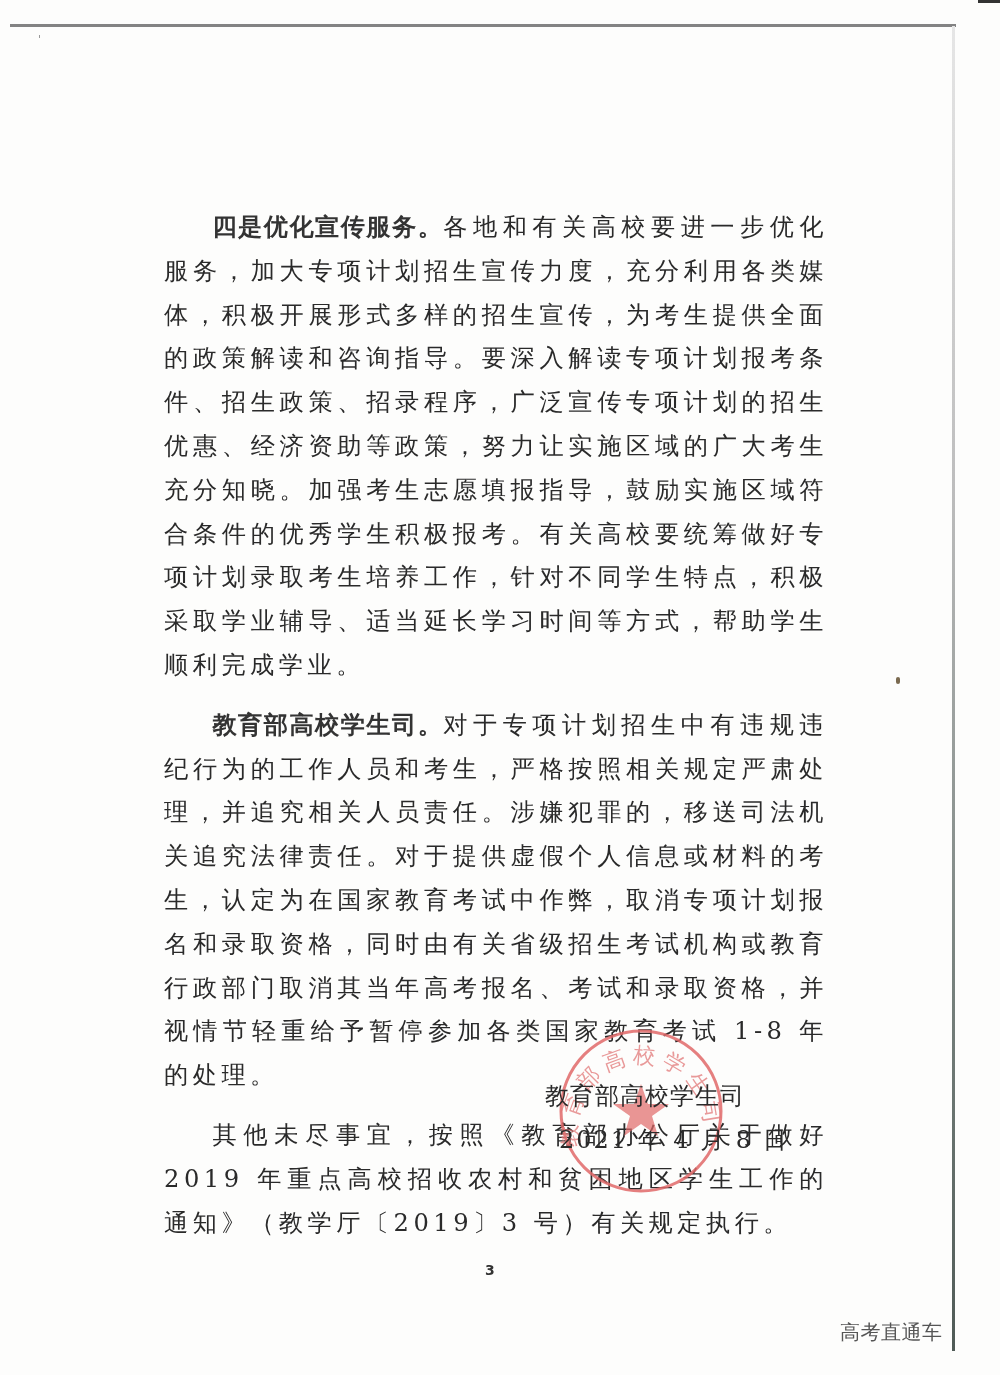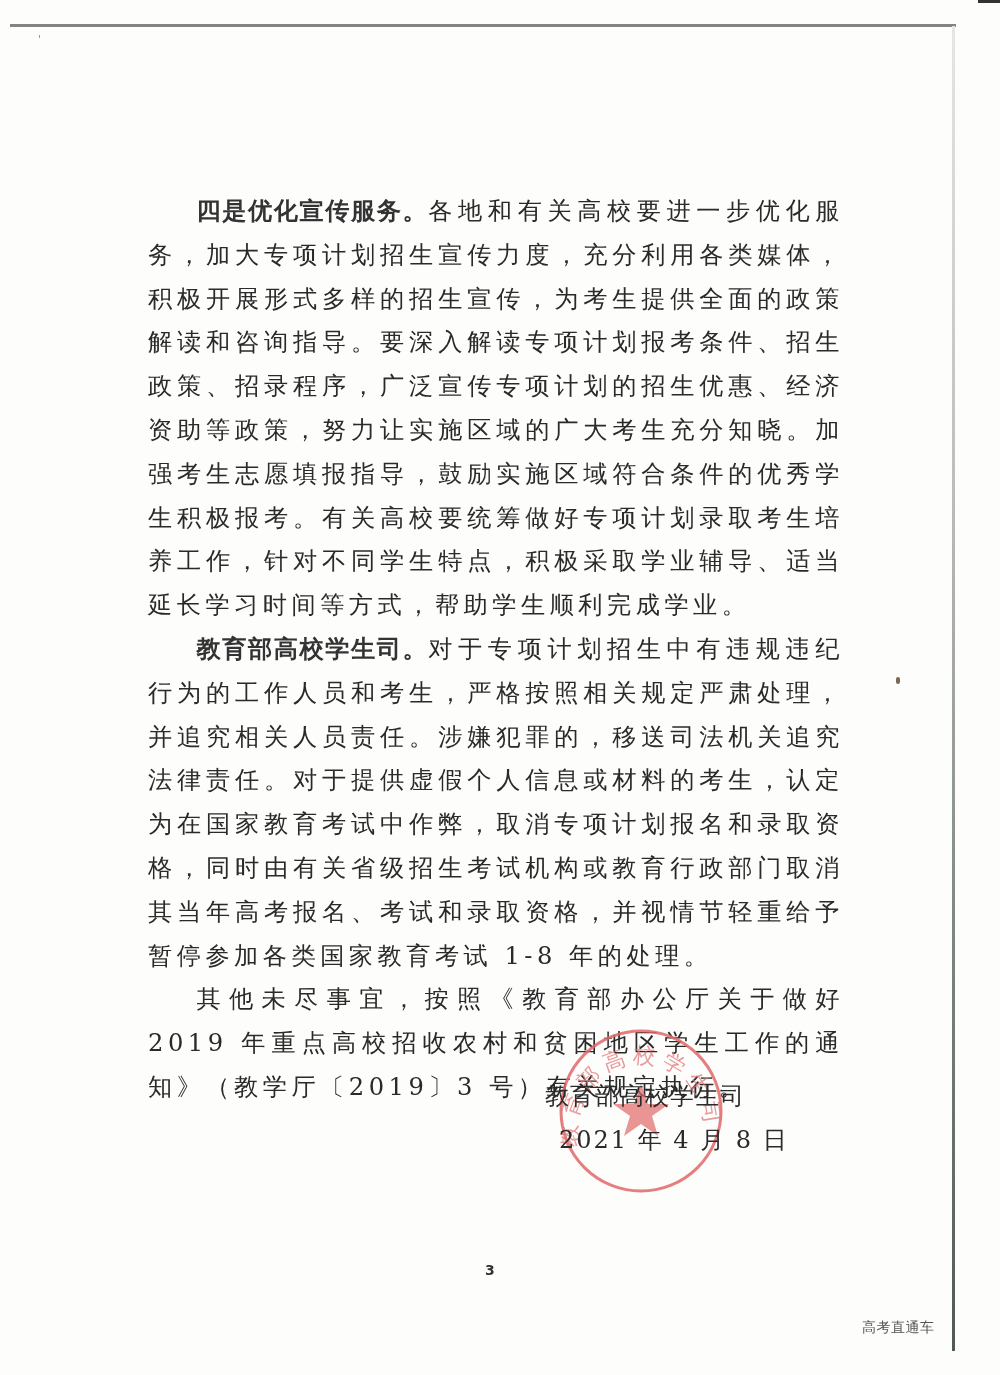--- a/index.html
+++ b/index.html
@@ -18,37 +18,37 @@
   }
   .right-rule {
     position: absolute; left: 952px; top: 26px; width: 3px; height: 1325px;
     background: linear-gradient(to bottom, #e6e6e6 0%, #bdbdbd 35%, #7a8480 70%, #4f5a56 100%);
   }
   .doc-body {
     position: absolute; left: 148px; top: 190px; width: 696px;
     font-size: 24.2px; line-height: 43.8px; letter-spacing: 4.5px;
     text-align: justify;
   }
-  .para { margin: 0; text-indent: 2em; }
+  .para { margin: 16px; text-indent: 2em; }
   .para strong { font-family: "DejaVu Sans", "Liberation Sans", sans-serif; font-weight: bold; letter-spacing: 0.5px; color: #333; }
   .sign-block {
     position: absolute; left: 545px; top: 1074px;
     font-size: 24px; line-height: 44px; letter-spacing: 1px; color: #2a2a2a; z-index: 3;
   }
   .sign-org { display: block; }
   .sign-date { display: block; padding-left: 14px; letter-spacing: 2px; }
   .stamp {
     position: absolute; left: 556px; top: 1026px; width: 170px; height: 170px; z-index: 2;
   }
   .page-number {
     position: absolute; left: 485px; top: 1262px; font-size: 14px; font-weight: bold;
     font-family: "DejaVu Sans", sans-serif; color: #333;
   }
   .watermark {
-    position: absolute; left: 862px; top: 1319px; font-size: 14px;
+    position: absolute; left: 840px; top: 1319px; font-size: 20px;
     font-family: "DejaVu Sans", "Liberation Sans", sans-serif; color: #555; letter-spacing: 0.5px;
     z-index: 4;
   }
   .speck {
     position: absolute; left: 896px; top: 677px; width: 4px; height: 7px; background: #7a6a50; border-radius: 2px;
   }
   .speck2 {
     position: absolute; left: 39px; top: 35px; width: 1px; height: 3px; background: #999;
   }
 </style>

